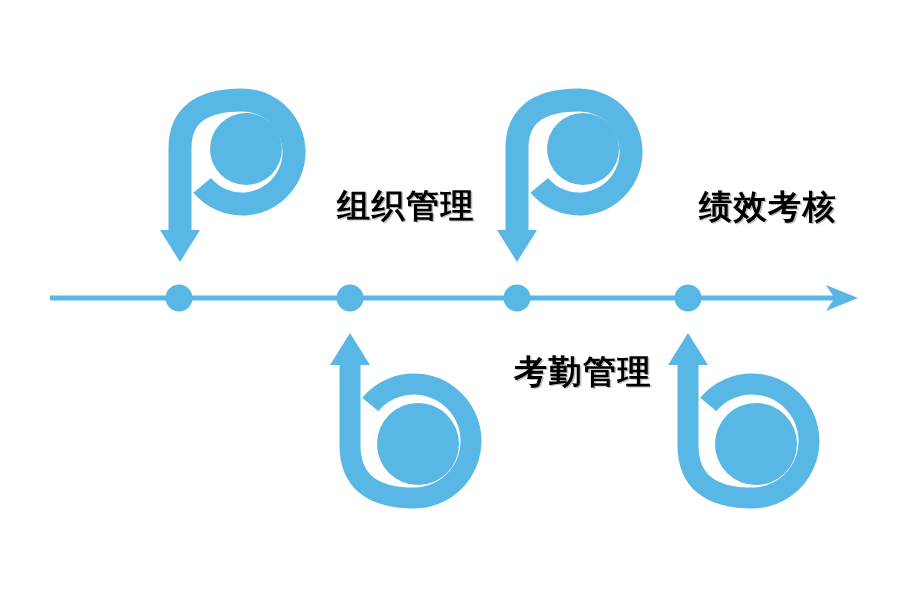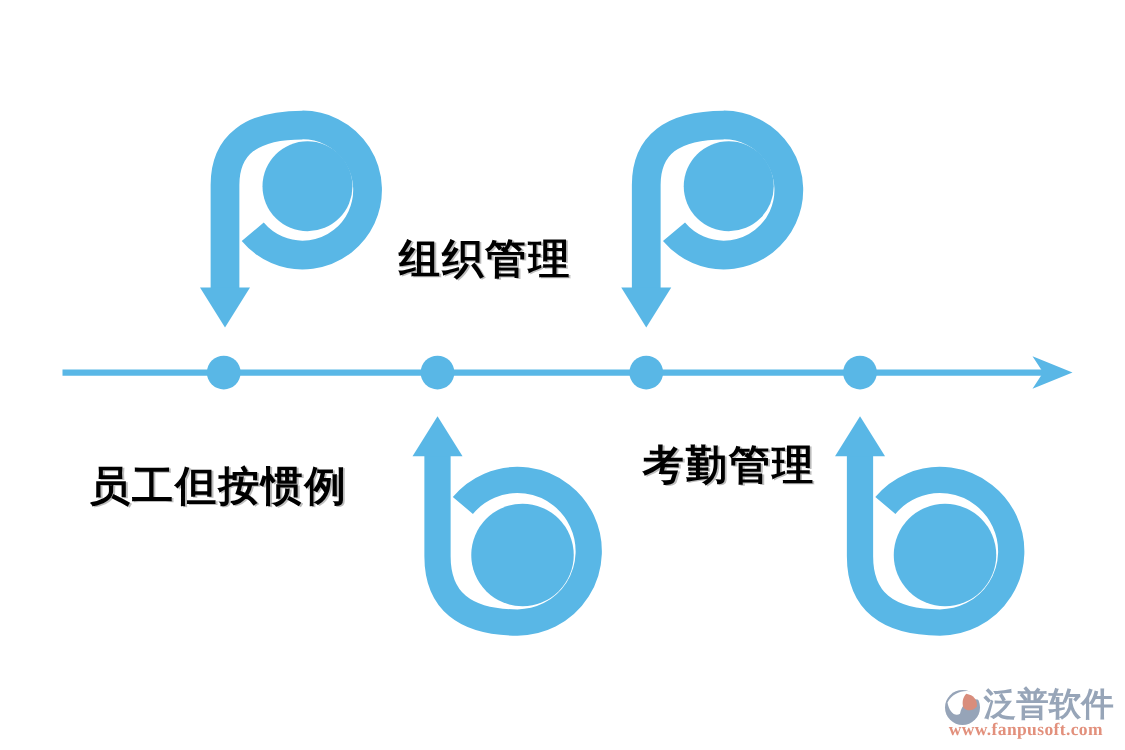--- a/index.html
+++ b/index.html
@@ -24,21 +24,21 @@
     position:absolute;
     color:var(--label);
     font-size:33px;
     line-height:33px;
     font-weight:bold;
     letter-spacing:1.5px;
     white-space:nowrap;
     text-shadow:1.5px 1px 0 rgba(135,135,135,0.55);
   }
   #label-1{left:71px; top:372px;}
-  #label-2{left:319px;top:190px;}
+  #label-2{left:337px;top:190px;font-family:Liberation Serif, serif;}
   #label-3{left:514px;top:355px;}
   #label-4{left:699px;top:190px;}
   #watermark{position:absolute;left:755px;top:549px;width:140px;height:46px;}
   #wm-logo{position:absolute;left:0;top:2px;}
   #wm-brand{
     position:absolute;left:32px;top:0;
     font-size:26px;line-height:28px;font-weight:bold;
     color:var(--wm-brand);white-space:nowrap;
   }
   #wm-url{
@@ -86,27 +86,18 @@
       <circle class="accent-fill" cx="4" cy="-3" r="41"></circle>
     </g>
 
     <g transform="translate(752,441) scale(1,-1)">
       <path class="accent-stroke spiral" stroke-width="21" d="M -64 84 L -64 -4 Q -64 -57 0 -57 A 57 57 0 1 1 -43.7 36.6"></path>
       <path class="accent-fill" d="M -84 76 L -44 76 L -64 108 Z"></path>
       <circle class="accent-fill" cx="4" cy="-3" r="41"></circle>
     </g>
   </svg>
 
-  <div id="label-1" class="step-label">员工但按惯例</div>
   <div id="label-2" class="step-label">组织管理</div>
   <div id="label-3" class="step-label">考勤管理</div>
+  <div id="label-4" class="step-label">绩效考核</div>
 
-  <div id="watermark">
-    <svg id="wm-logo" width="30" height="30" viewBox="0 0 30 30" aria-hidden="true">
-      <circle cx="15" cy="15" r="14" fill="#96a4b8"></circle>
-      <path fill="#ffffff" d="M3 11 C 8 2 19 -1 29 5 L 29 9 C 21 7 15 11 13 20 C 9 23 4 18 3 11 Z"></path>
-      <path fill="#d98d7c" d="M18 4 C 24 5 27 9 26.5 14 C 24 18 18 18.5 15.5 14.5 C 14.5 10.5 15.5 6.5 18 4 Z"></path>
-    </svg>
-    <div id="wm-brand">泛普软件</div>
-    <div id="wm-url">www.fanpusoft.com</div>
-  </div>
 
 </div>
 
 </body></html>

